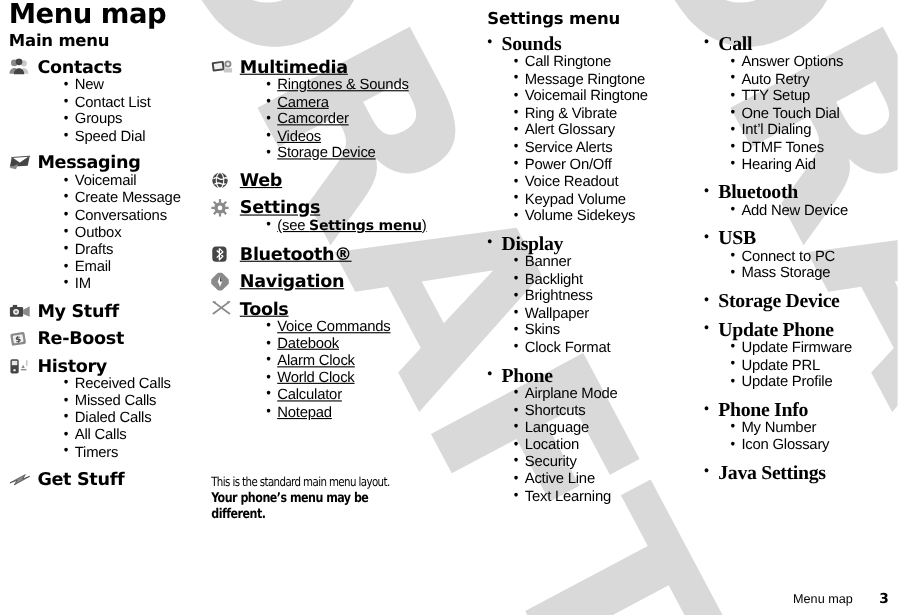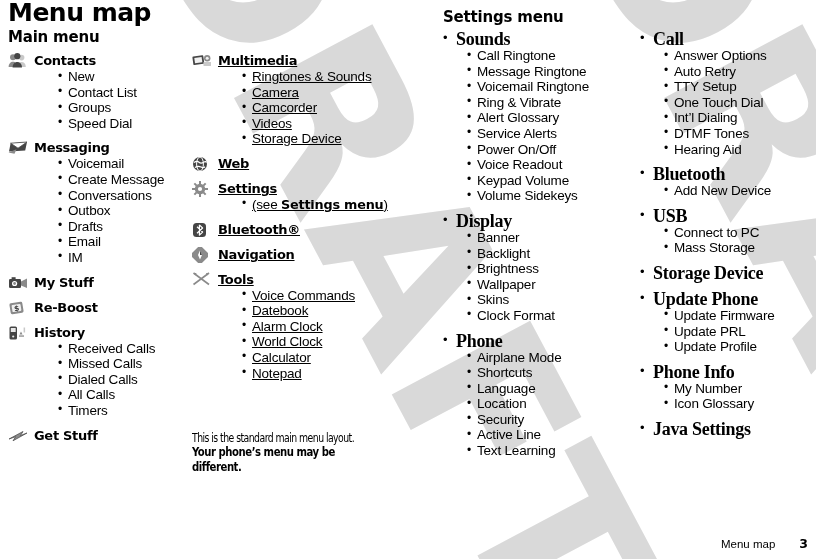--- a/index.html
+++ b/index.html
@@ -84,21 +84,21 @@
   .col-3-head { position: absolute; left: 443px; top: 8px; }
 
   
   .mm-group {
     position: relative;
     margin-bottom: 8px;
     padding-left: 26px;
   }
   .mm-label {
     font-family: "DejaVu Sans", sans-serif;
-    font-size: 13px;
+    font-size: 16px;
     font-weight: bold;
     line-height: 17px;
     letter-spacing: -0.3px;
   }
   .mm-icon {
     position: absolute;
     left: 0;
     top: 1px;
     width: 20px;
     height: 16px;

